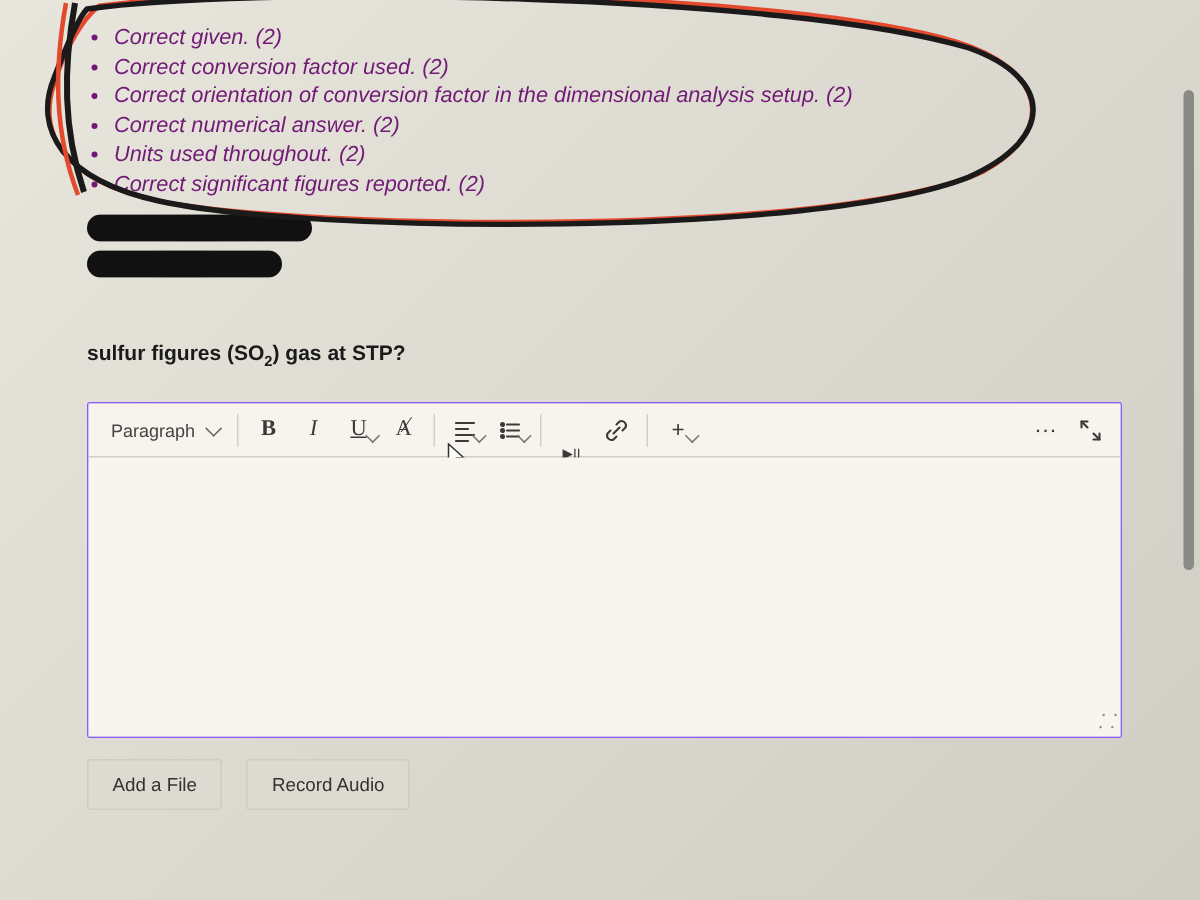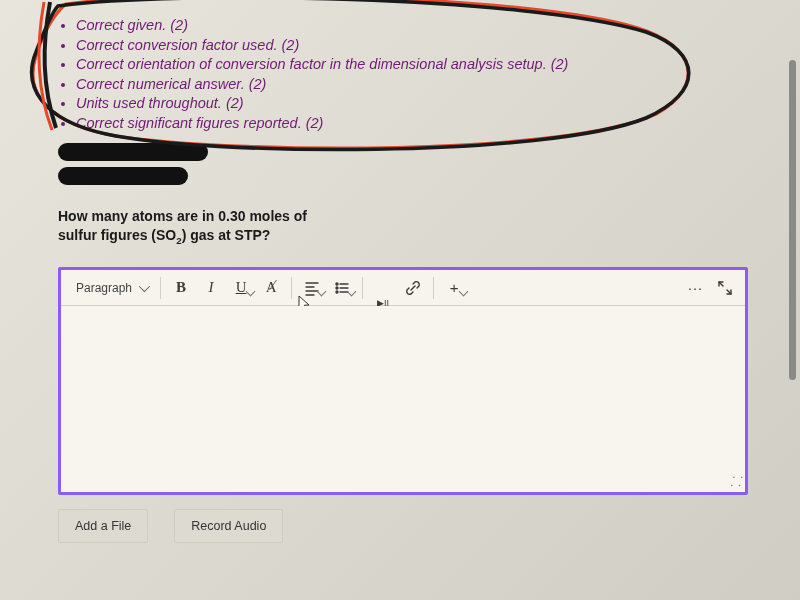--- a/index.html
+++ b/index.html
@@ -46,21 +46,21 @@
     position: absolute;
     left: 298px;
     top: 295px;
     width: 14px;
     height: 18px;
     pointer-events: none;
   }
   .editor {
     margin-top: 20px;
     background: #c4b5fd;
-    border: 3px solid #8b5cf6;
+    border: 1px solid #8b5cf6;
     border-radius: 2px;
     width: 690px;
   }
   .toolbar {
     display: flex;
     align-items: center;
     gap: 2px;
     padding: 4px 6px;
     border-bottom: 1px solid #cfccc3;
     background: #f6f4ed;
@@ -121,21 +121,21 @@
     position: absolute;
     right: 4px;
     bottom: 2px;
     color: #888;
     font-style: italic;
     font-size: 13px;
     cursor: nwse-resize;
   }
   .attach-row {
     display: flex;
-    gap: 26px;
+    gap: 16px;
     margin-top: 14px;
   }
   .att-btn {
     background: #dddad1;
     border: 1px solid #cfccc3;
     padding: 9px 16px;
     font-size: 12.5px;
     color: #333;
     border-radius: 2px;
     cursor: pointer;
@@ -205,21 +205,21 @@
       <li>Correct significant figures reported. (2)</li>
     </ul>
   </div>
 
   <div class="redact-wrap">
     <div class="redact a"></div>
     <div class="redact b"></div>
   </div>
 
   <div class="question">
-    <span>How many atoms are in 0.30 moles of</span><br>
+    <br>
     <span>sulfur figures (SO</span><sub>2</sub><span>) gas at STP?</span>
   </div>
 
   <svg class="cursor-svg" viewBox="0 0 14 18">
     <path d="M1 1 L1 14 L4.2 11 L6.3 16 L8.5 15 L6.4 10.2 L11 10 Z" fill="#fdfdf7" stroke="#333" stroke-width="1"></path>
   </svg>
 
   <div class="editor">
     <div class="toolbar">
 

